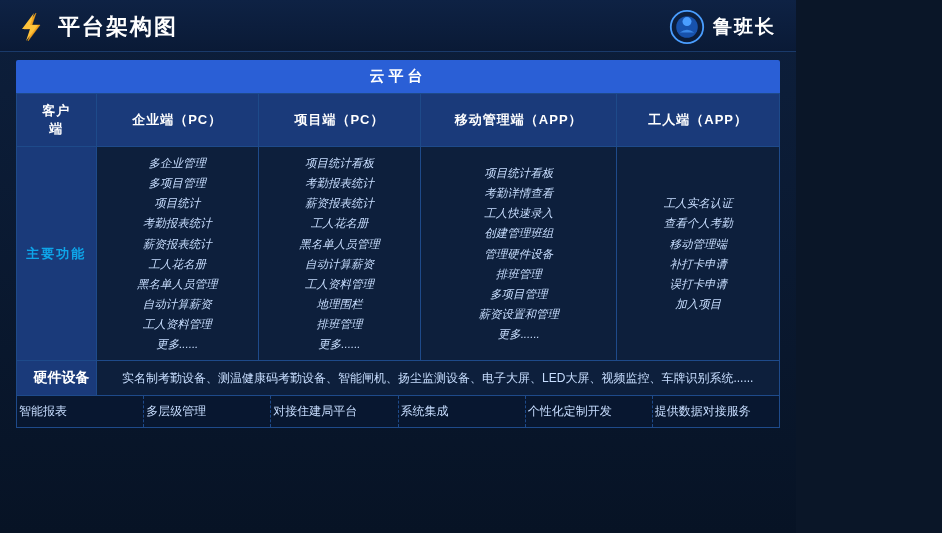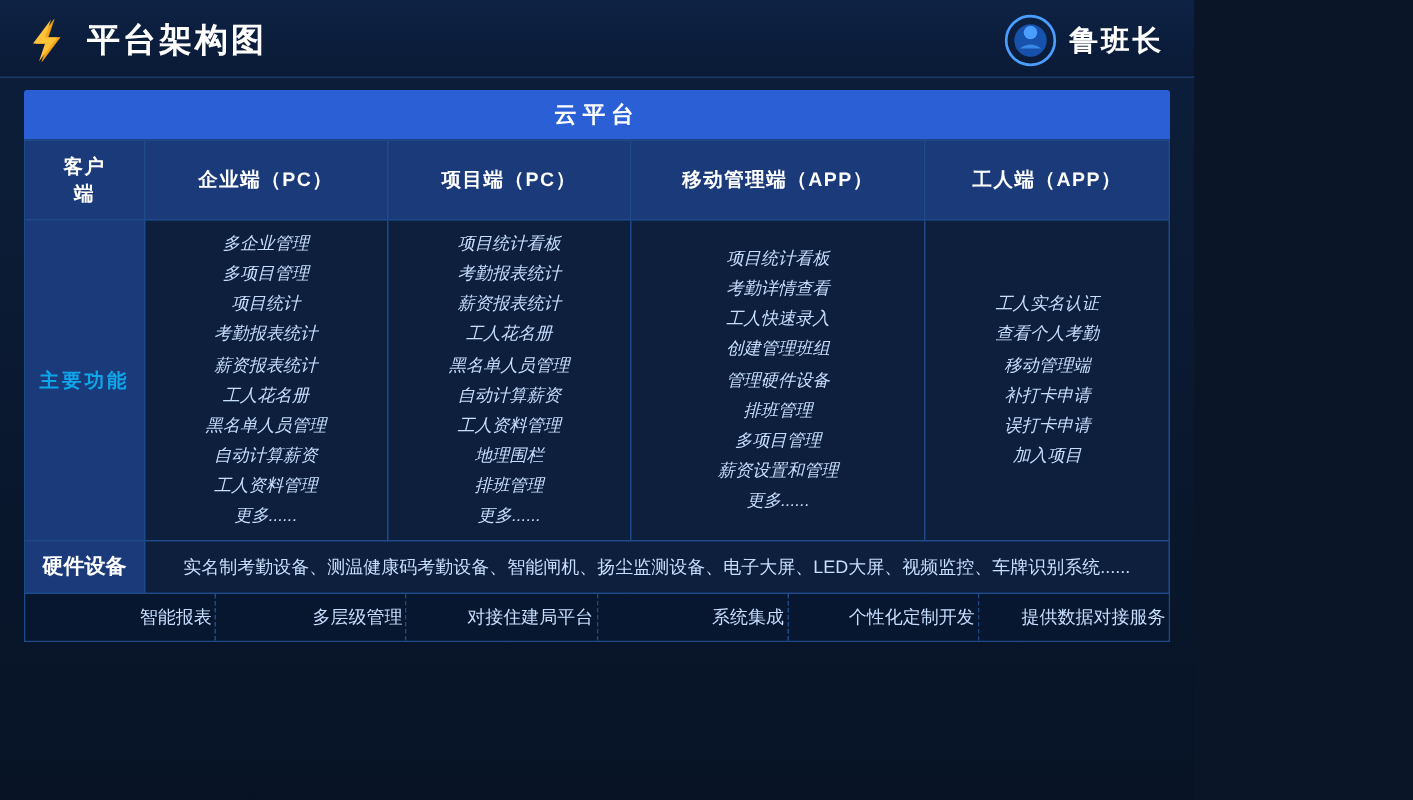--- a/index.html
+++ b/index.html
@@ -128,21 +128,21 @@
       text-align: center;
       padding: 6px 4px;
       vertical-align: top;
       line-height: 1.8;
     }
 
     
     .hw-header {
       background: #1a3a7a;
       color: #ffffff;
-      text-align: center;
+      text-align: right;
       font-size: 14px;
       font-weight: bold;
       padding: 8px 6px;
       white-space: nowrap;
       vertical-align: middle;
     }
 
     .hw-content {
       background: #0d1f3c;
       color: #c8deff;
@@ -155,21 +155,21 @@
     
     .bottom-row {
       display: flex;
       width: 100%;
       border: 1px solid #1e4a8a;
       border-top: none;
     }
 
     .bottom-cell {
       flex: 1;
-      text-align: right;
+      text-align: left;
       padding: 7px 2px;
       color: #c8deff;
       font-size: 12px;
       background: #081730;
       border-right: 1px dashed #1e4a8a;
       cursor: default;
     }
     .bottom-cell:last-child { border-right: none; }
 
     .content-cell-list {

